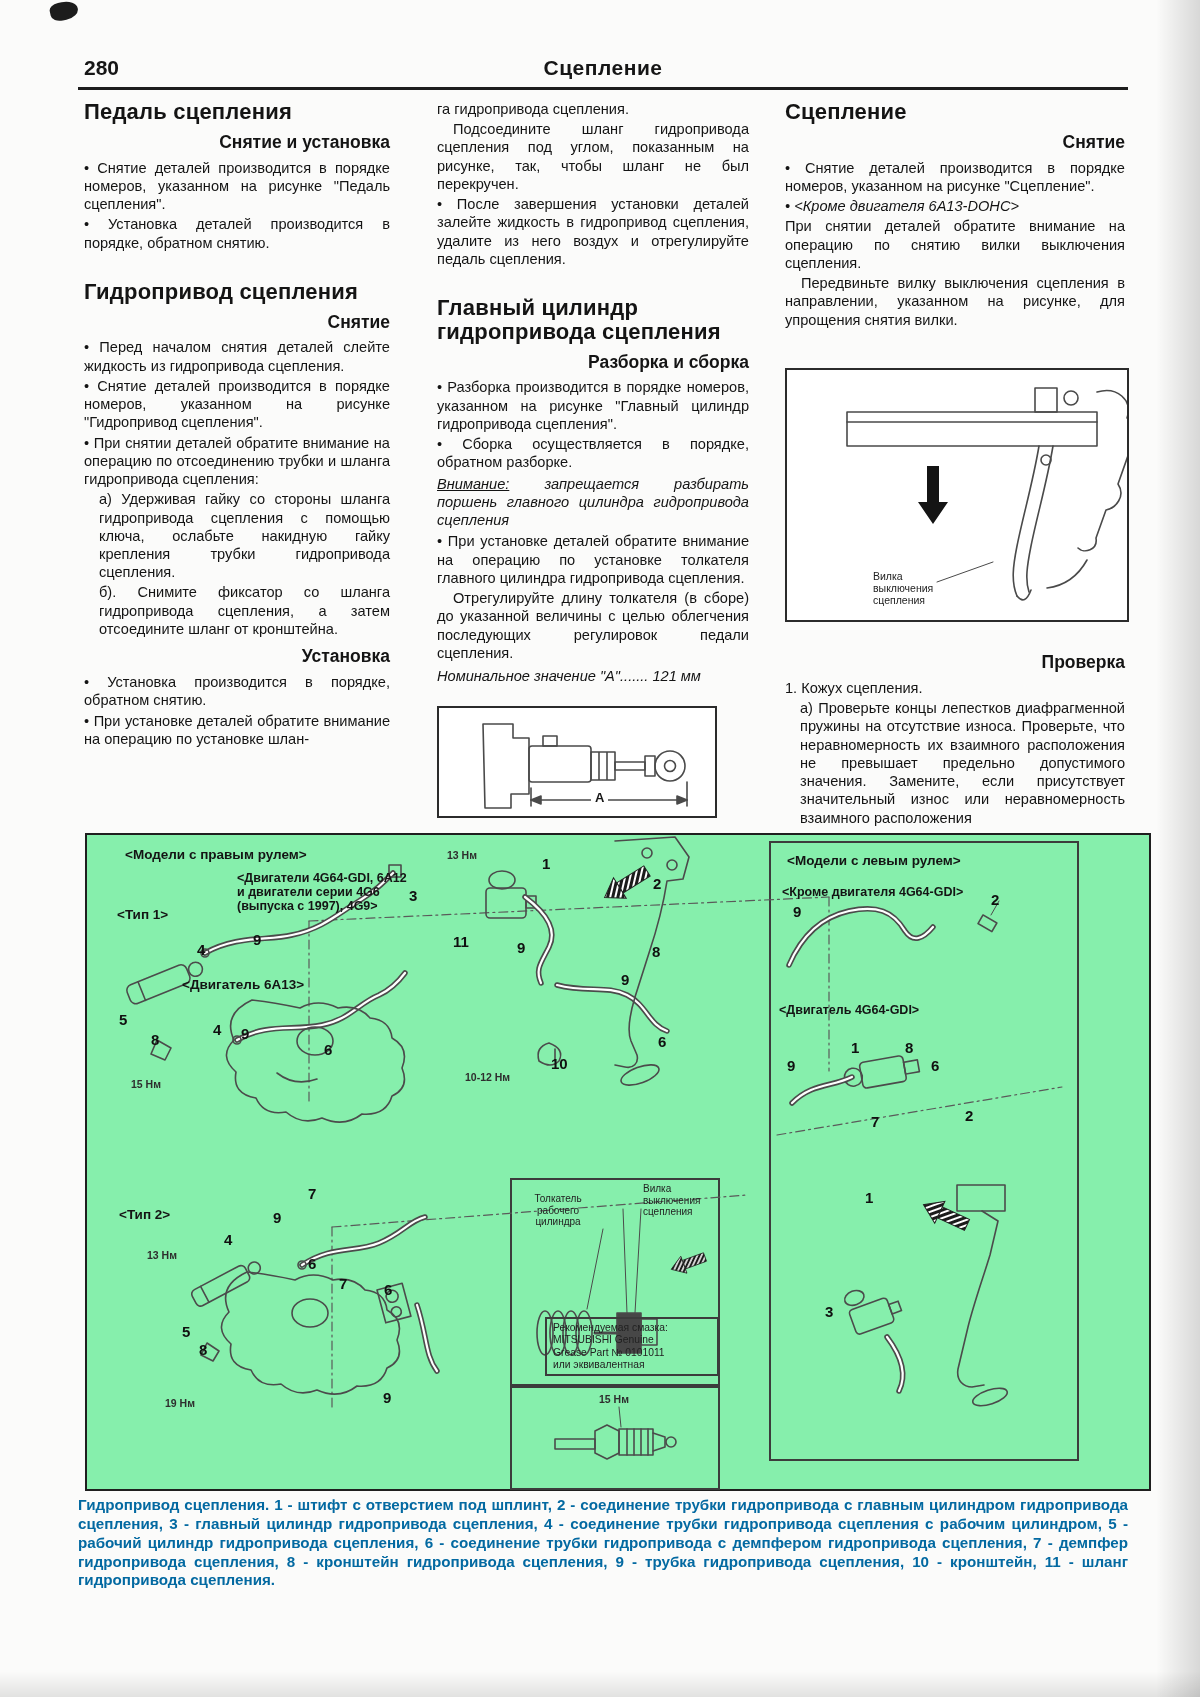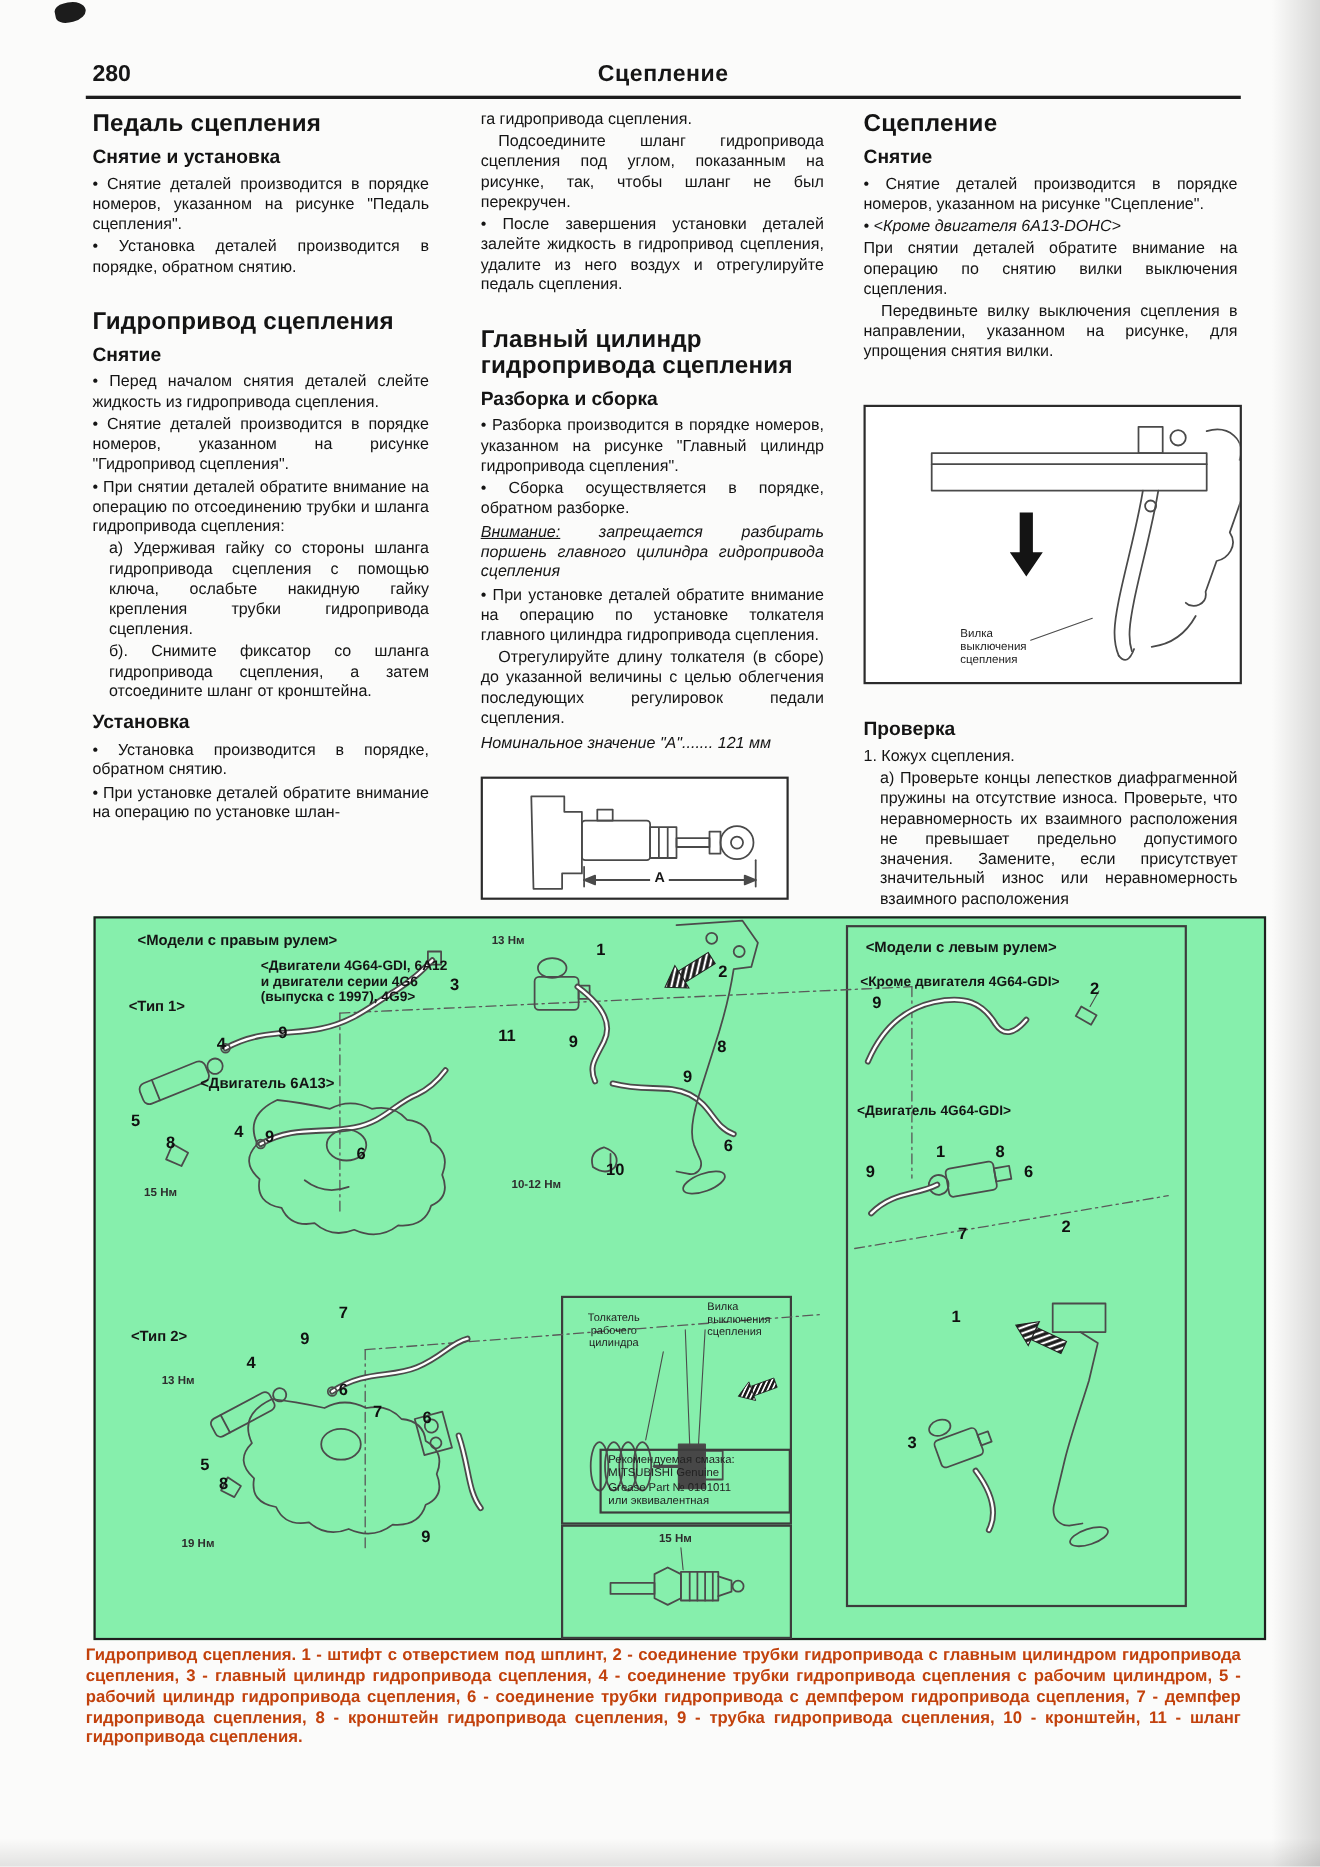--- a/index.html
+++ b/index.html
@@ -17,21 +17,21 @@
     border-radius:40% 60% 55% 45%;transform:rotate(-12deg);}
 
   .pagenum{position:absolute;left:84px;top:56px;font-size:21px;font-weight:800;}
   .pagetitle{position:absolute;left:80px;top:56px;width:1046px;text-align:center;
     font-size:21px;font-weight:800;letter-spacing:.5px;}
   .headrule{position:absolute;left:78px;top:87px;width:1050px;height:3px;background:#1d1d1d;}
 
   .col{position:absolute;text-align:justify;font-size:14.6px;line-height:1.25;color:#141414;}
   .col .h1{font-size:22px;font-weight:800;line-height:1.08;margin:28px 0 7px;text-align:left;letter-spacing:.2px;}
   .col .h1.first{margin-top:0;}
-  .col .h2{font-size:17.5px;font-weight:800;margin:8px 0 5px;text-align:left;}
+  .col .h2{font-size:17.5px;font-weight:800;margin:8px 0 5px;text-align:right;}
   .col .p{margin:0 0 2px;}
   .col .ind{text-indent:16px;}
   .col .sub{padding-left:15px;}
   .it{font-style:italic;}
   .u{text-decoration:underline;}
   .warn{font-style:italic;margin:3px 0;}
   .spec{font-style:italic;margin:5px 0 3px;}
 
   .figbox{position:absolute;border:2.5px solid #2b2b2b;background:#fff;}
   .dimA{position:absolute;left:152px;top:82px;font-size:13px;font-weight:700;background:#fff;padding:0 4px;}
@@ -50,21 +50,21 @@
 
   .dlabel{position:absolute;font-weight:700;font-size:13.5px;white-space:pre-line;color:#141414;}
   .dlabel.small{font-size:12.5px;}
   .dlabel.center{text-align:left;}
   .tinylbl{position:absolute;font-size:10px;line-height:1.15;white-space:pre-line;color:#222;}
 
   .co{position:absolute;font-weight:700;font-size:15px;color:#101010;}
   .tq{position:absolute;font-weight:700;font-size:10.5px;color:#2e2e2e;}
 
   .caption{position:absolute;left:78px;top:1496px;width:1050px;
-    font-size:15.2px;font-weight:700;line-height:1.24;text-align:justify;color:#c2410c;}
+    font-size:15.2px;font-weight:700;line-height:1.24;text-align:justify;color:#0369a1;}
 </style>
 </head>
 <body>
 
 <div class="edge-right"></div>
 <div class="edge-bottom"></div>
 <div class="speck"></div>
 
 <div class="pagenum">280</div>
 <div class="pagetitle">Сцепление</div>

